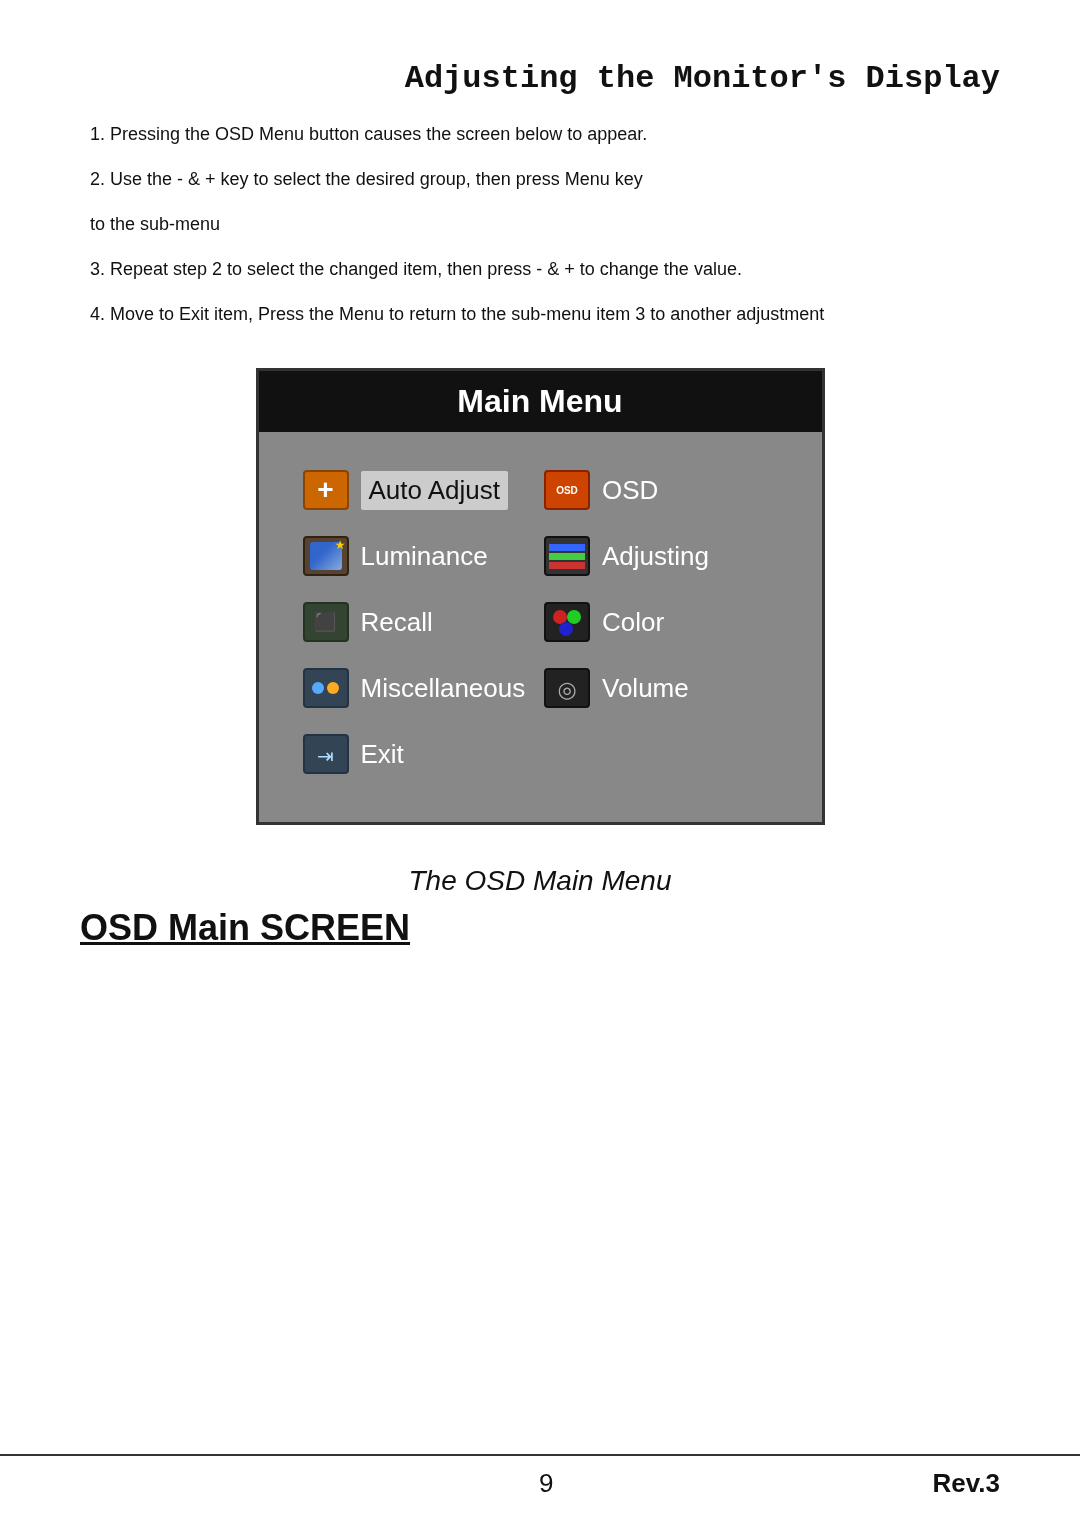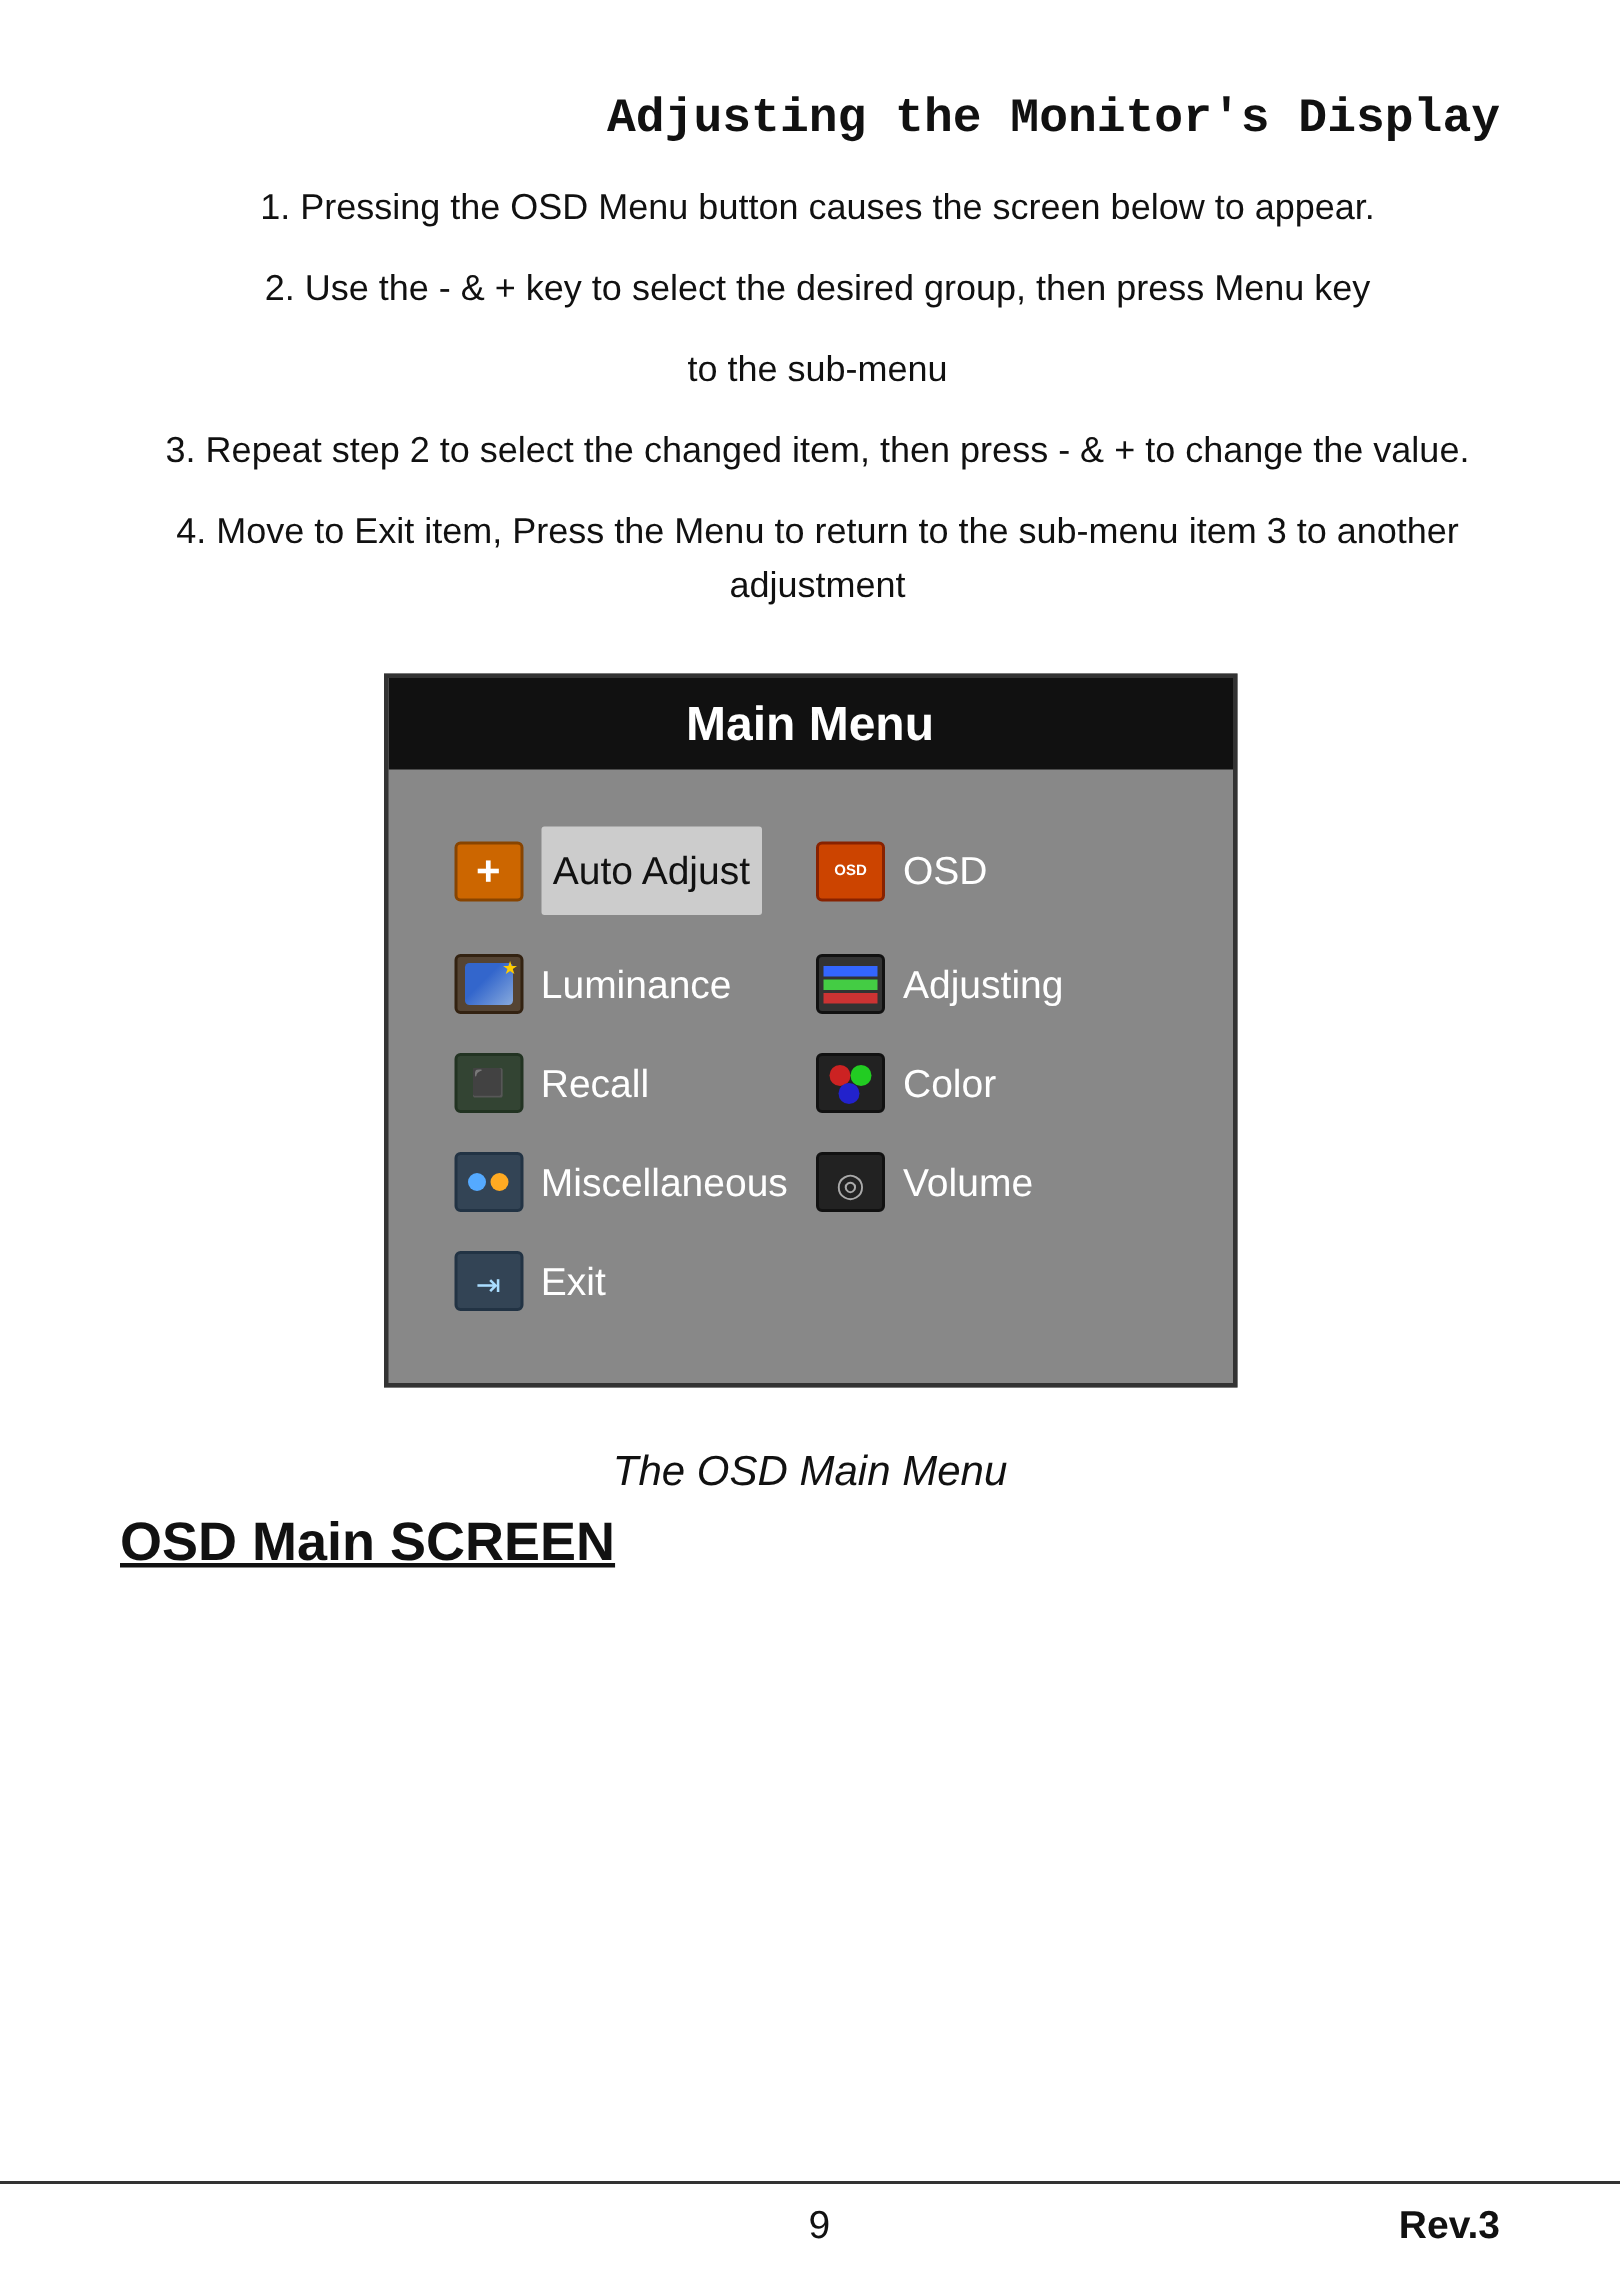--- a/index.html
+++ b/index.html
@@ -26,25 +26,24 @@
       color: #111;
     }
 
     .section-heading {
       font-weight: bold;
       font-size: 30px;
       margin-bottom: 18px;
     }
 
     .instruction {
-      font-size: 24px;
+      font-size: 18px;
       line-height: 1.5;
       margin-bottom: 18px;
       padding-left: 10px;
-      text-align: center;
     }
 
     
     .osd-diagram {
       margin: 40px auto;
       width: 569px;
       border: 3px solid #333;
       background: #888888;
       border-radius: 0;
       overflow: hidden;
@@ -74,21 +73,21 @@
       gap: 12px;
       padding: 8px 4px;
       color: #ffffff;
       font-size: 26px;
       font-family: Arial, Helvetica, sans-serif;
     }
 
     .osd-item.selected .item-label {
       background: #cccccc;
       color: #111;
-      padding: 14px 8px;
+      padding: 4px 8px;
       border-radius: 2px;
     }
 
     .item-icon {
       width: 46px;
       height: 40px;
       flex-shrink: 0;
       display: flex;
       align-items: center;
       justify-content: center;

